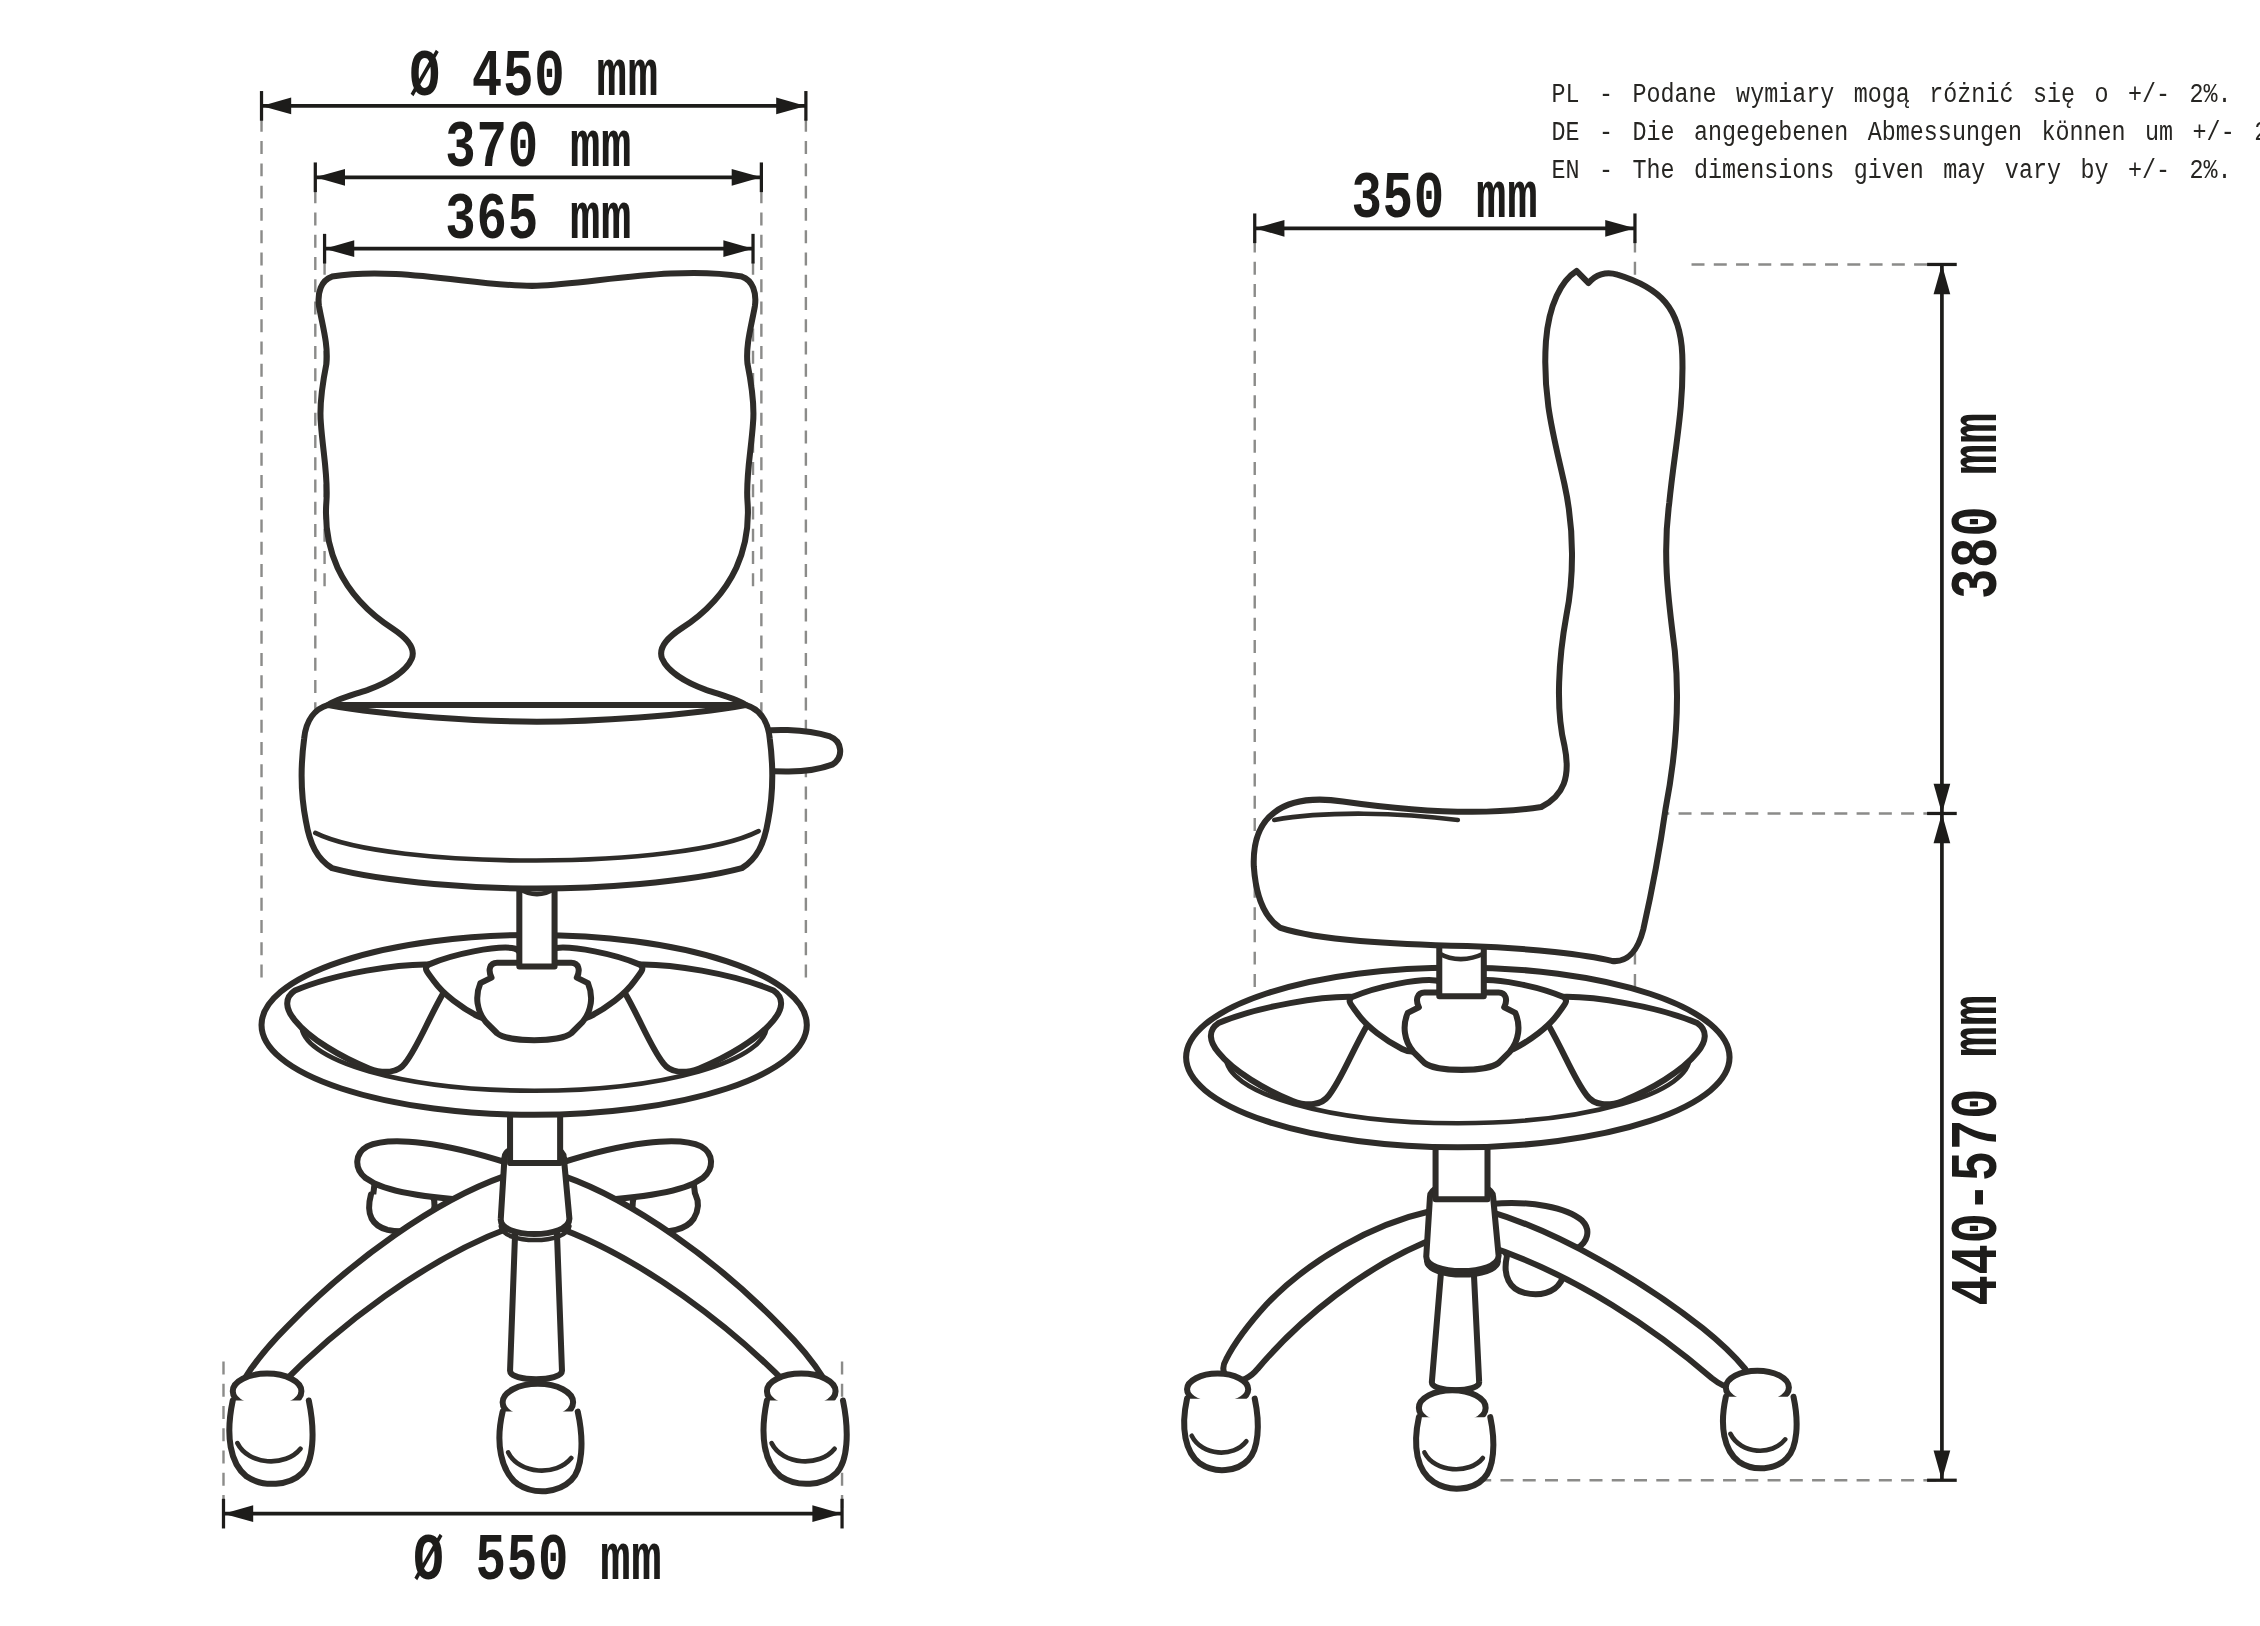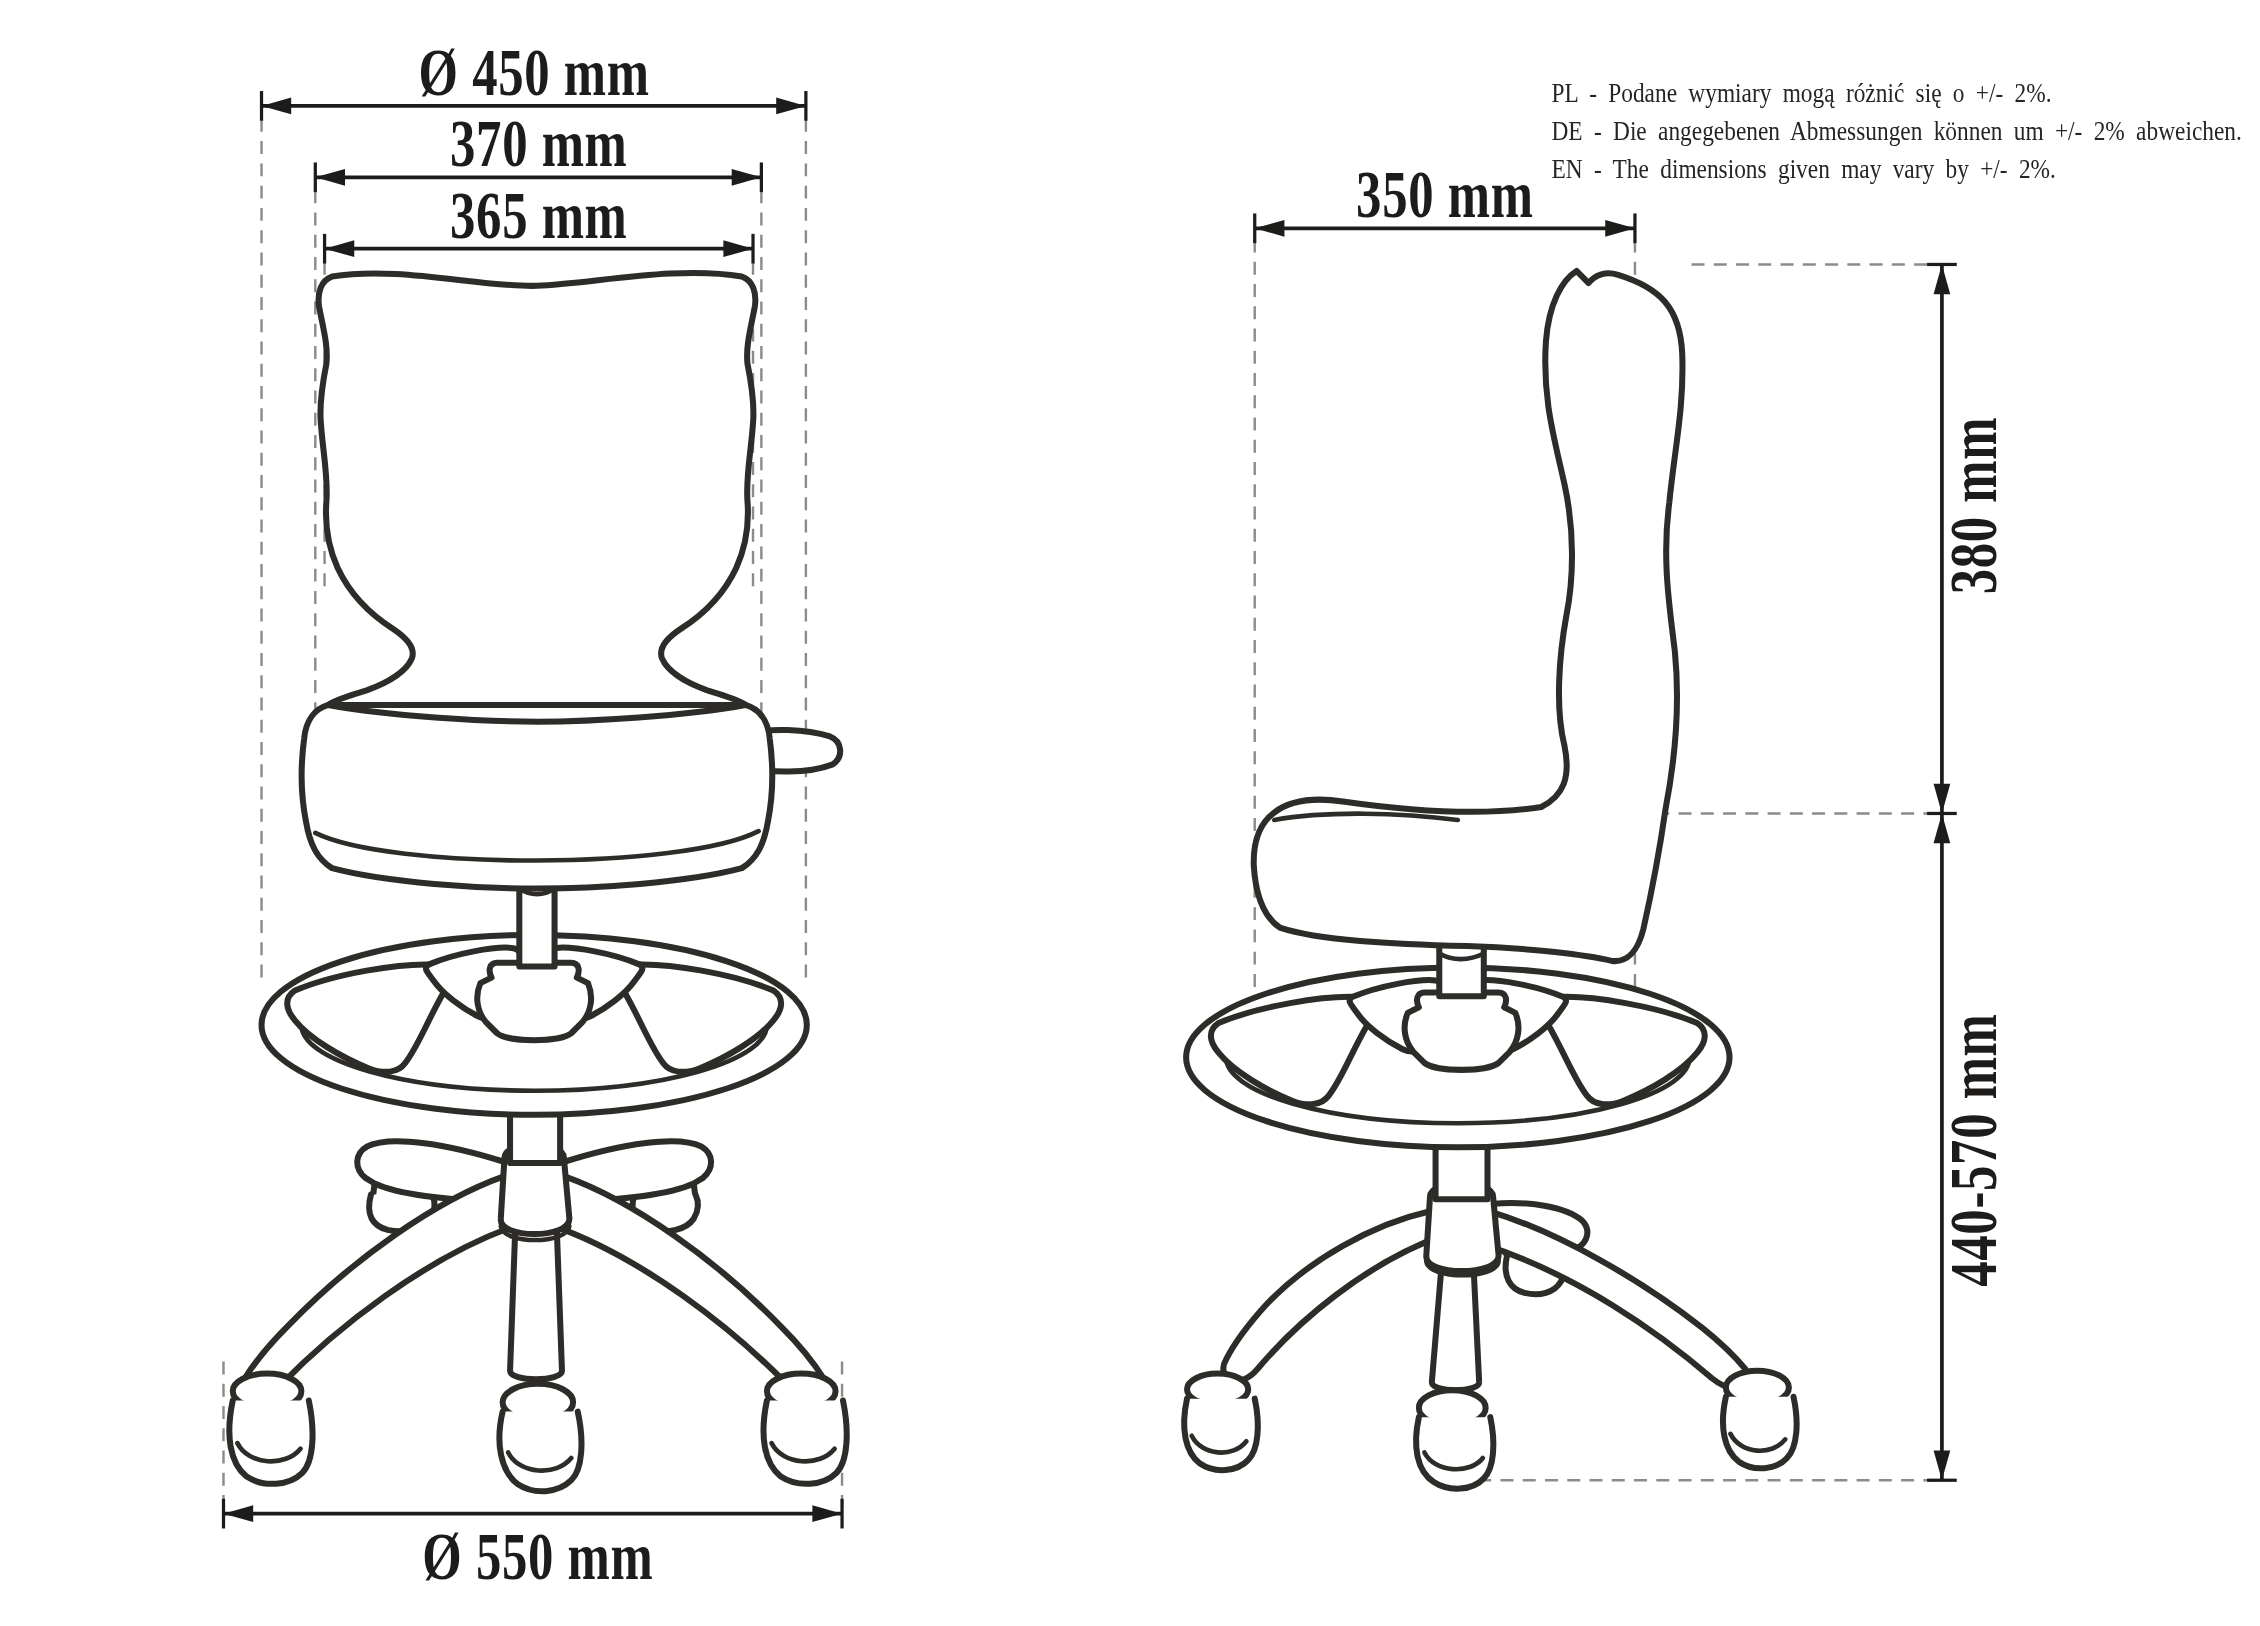--- a/index.html
+++ b/index.html
@@ -1,17 +1,17 @@
 <!DOCTYPE html>
 <html style="font-size:15px"><head>
 <meta charset="utf-8">
 <style>
   html,body{margin:0;padding:0;background:#fff;}
   .stage{position:relative;width:2260px;height:1626px;background:#fff;overflow:hidden;
-         font-family:Liberation Serif, serif;}
+         font-family:Liberation Mono, monospace;}
   svg{display:block;}
   .chair{fill:#ffffff;stroke:#2e2c29;stroke-width:6.5;stroke-linejoin:round;stroke-linecap:round;}
   .chair-thin{fill:none;stroke:#2e2c29;stroke-width:5;stroke-linejoin:round;stroke-linecap:round;}
   .dim{stroke:#1d1c1a;stroke-width:4;fill:none;}
   .arr{fill:#1d1c1a;stroke:none;}
   .tick{stroke:#1d1c1a;stroke-width:3.5;}
   .dash{stroke:#8b8b89;stroke-width:2.6;fill:none;stroke-dasharray:14 10;}
   .dimtxt{fill:#1d1c1a;font-weight:bold;font-size:72px;letter-spacing:1px;}
   .notetxt{fill:#262522;font-size:30px;word-spacing:7px;}
 </style>

